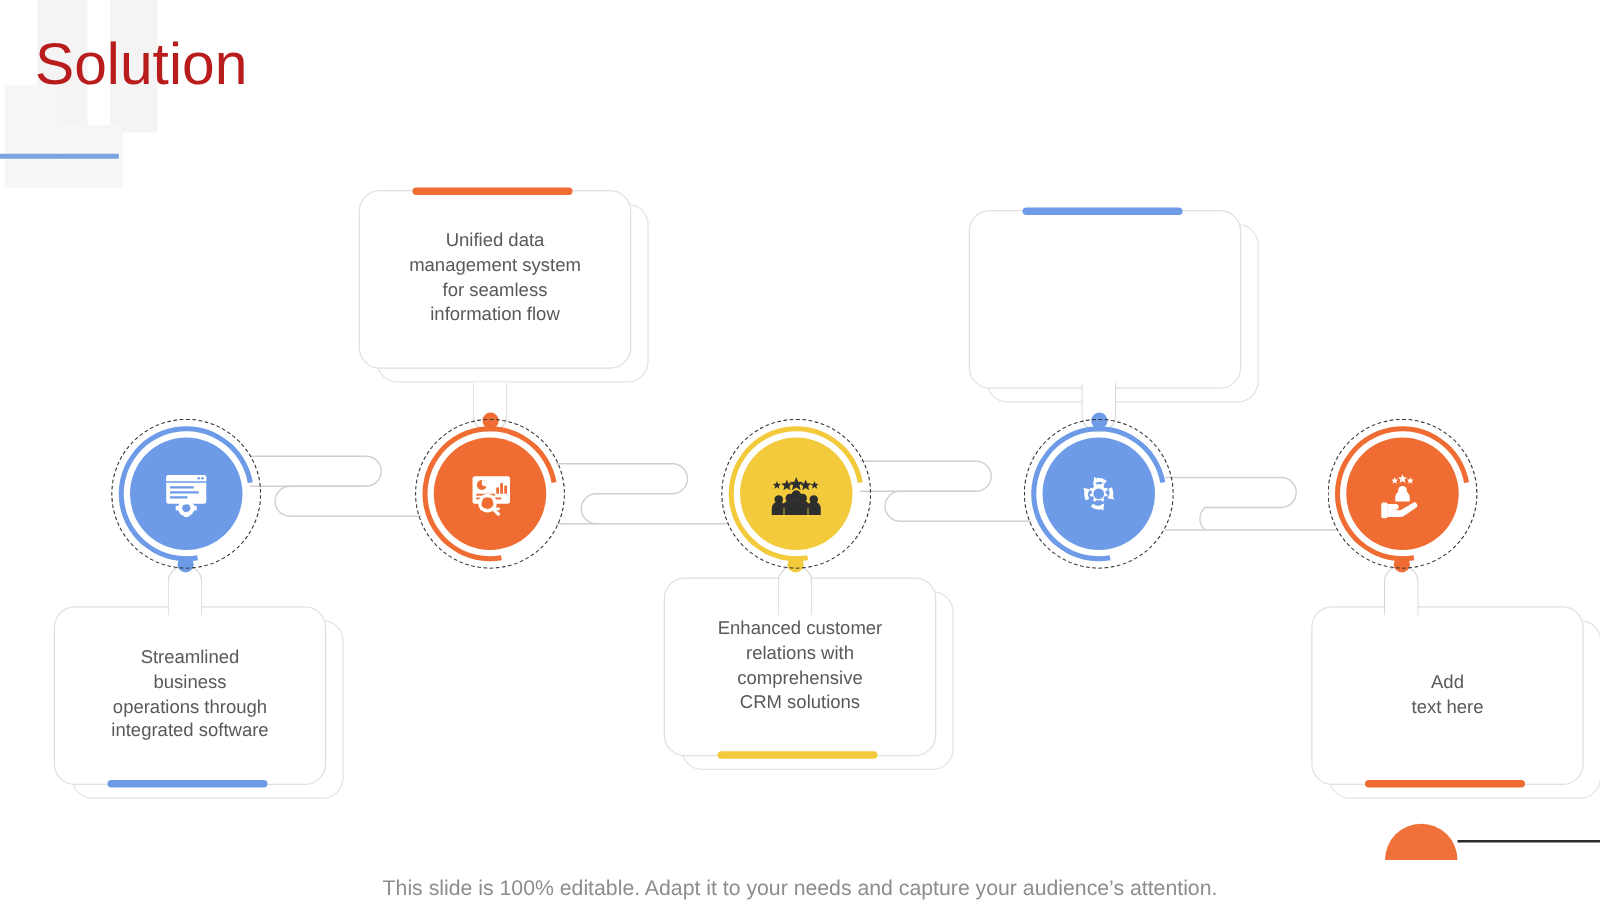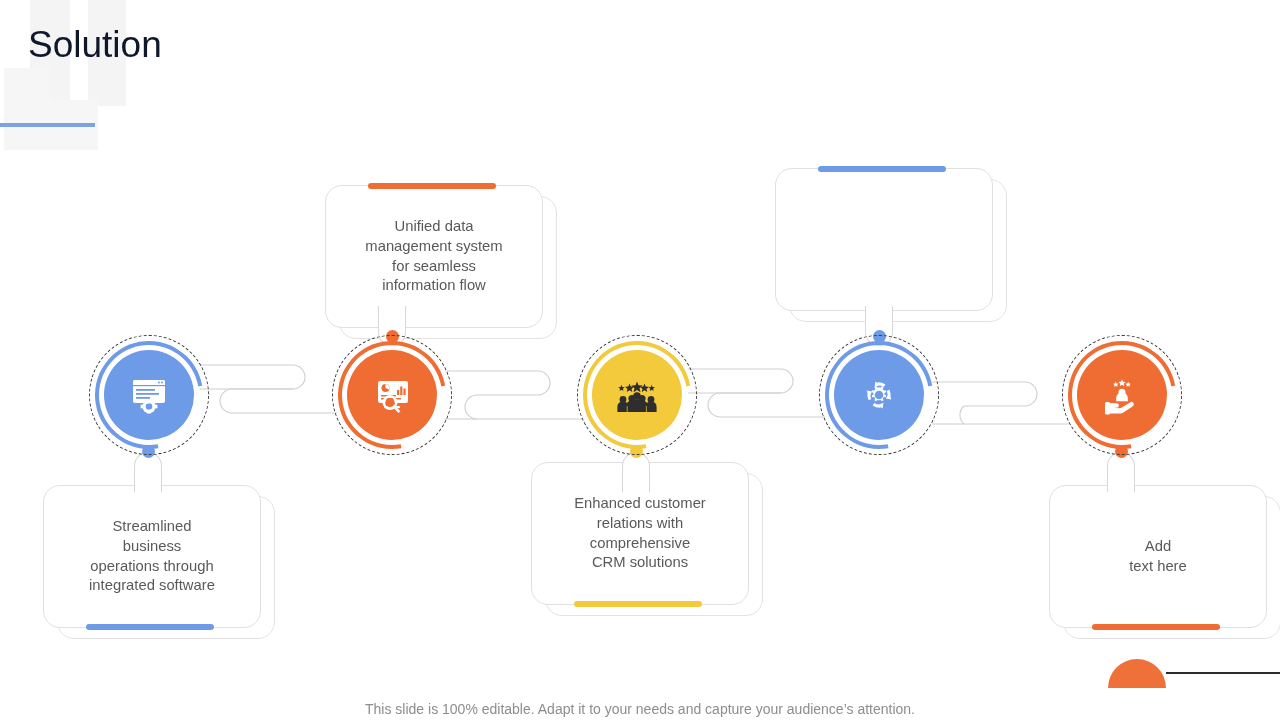--- a/index.html
+++ b/index.html
@@ -14,37 +14,37 @@
   
   .deco-sq { position: absolute; background: #f4f4f4; }
   #deco-a { left: 30px;  top: -6px;  width: 40px;  height: 112px; }
   #deco-b { left: 88px;  top: -6px;  width: 38px;  height: 112px; }
   #deco-c { left: 4px;   top: 68px;  width: 46px;  height: 82px;  background:#f6f6f6; }
   #deco-d { left: 50px;  top: 100px; width: 48px;  height: 50px;  background:#f6f6f6; }
 
   
   #page-title {
     position: absolute; left: 28px; top: 26px;
-    font-size: 37px; font-weight: 400; color: #0f172a;
+    font-size: 47px; font-weight: 400; color: #b91c1c;
     letter-spacing: 0px; line-height: 1.05;
   }
   #page-subtitle {
     position: absolute; left: 29px; top: 85px; width: 1225px;
     font-size: 11.3px; color: #5a5a5a; line-height: 1.35;
     white-space: nowrap;
   }
   #title-rule {
     position: absolute; left: 0px; top: 123px; width: 95px; height: 3.5px;
     background: #7ba3e0;
   }
 
   
   #footer-note {
     position: absolute; left: 0; top: 701px; width: 1280px;
-    text-align: center; font-size: 14px; color: #8d8d8d;
+    text-align: center; font-size: 17px; color: #8d8d8d;
   }
 
   
   #deco-semicircle {
     position: absolute; left: 1108px; top: 659px;
     width: 58px; height: 29px;
     background: #ef7038;
     border-radius: 29px 29px 0 0;
   }
   #deco-line {
@@ -175,21 +175,21 @@
           <path d="M26.2 37.4 l-1.5 2.6 -1.5-2.6z"></path>
         </g>
         <g stroke="#6e9be8" stroke-width="1.3" fill="none">
           <path d="M21.6 33.2 v3.2"></path>
           <path d="M24.4 33.2 v3.2"></path>
         </g>
       </svg>
     </div>
   </div>
 
-  <div class="card-wrap" style="left:287px; top:185px;margin-left:38px;">
+  <div class="card-wrap" style="left:287px; top:152px;">
     <div class="card-shadow"></div>
     <div class="card">
       <div class="card-text">Unified data
 management system
 for seamless
 information flow</div>
       <div class="accent-bar top" style="background:#ef6c32;"></div>
     </div>
   </div>
   <div class="stem down" style="left:378px; top:306px; height:40px;"></div>

